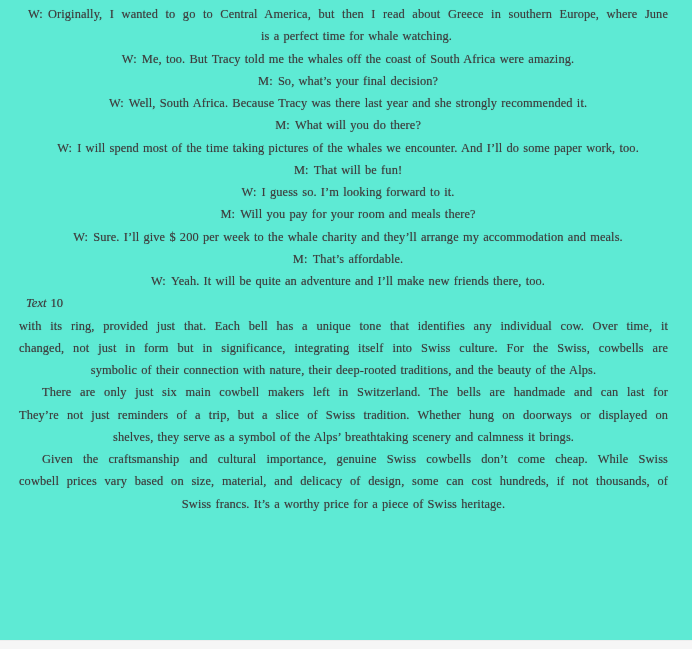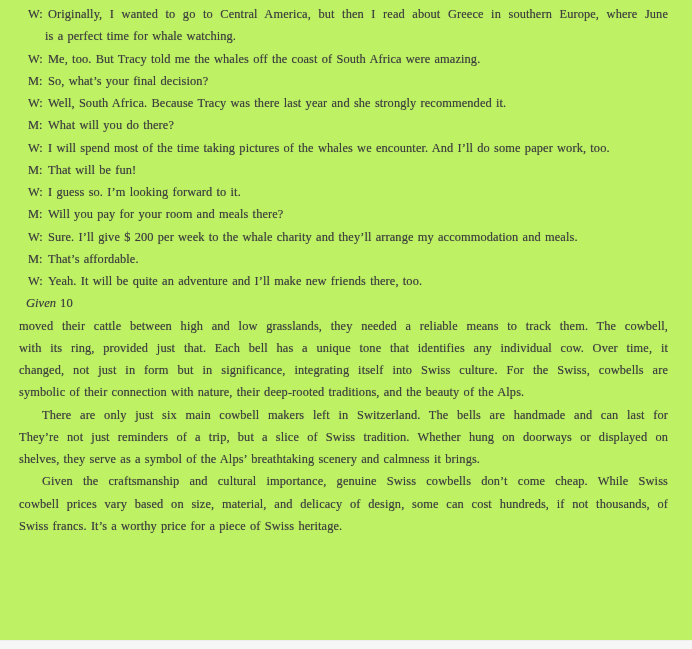--- a/index.html
+++ b/index.html
@@ -6,32 +6,32 @@
     margin: 0;
     padding: 0;
     background: #fcfcfc;
   }
   .page {
     position: relative;
     width: 692px;
     height: 649px;
     box-sizing: border-box;
     padding: 3px 24px 0 19px;
-    background: #bef264;
+    background: #5eead4;
     font-family: "Liberation Serif", "DejaVu Serif", serif;
     color: #3e3e3e;
     overflow: hidden;
   }
   .line {
     font-size: 12.4px;
     line-height: 22.25px;
     word-spacing: 1px;
     letter-spacing: 0.1px;
     text-shadow: 0 0 0.7px rgba(62, 62, 62, 0.55);
-    text-align: left;
+    text-align: center;
   }
   .line.fill {
     text-align: justify;
     text-align-last: justify;
     text-justify: inter-word;
   }
   
   .dlg { margin-left: 9px; }
   .dlg.cont { margin-left: 26px; }
   .speaker {
@@ -74,25 +74,24 @@
       <div class="line dlg"><span class="speaker">W:</span>I will spend most of the time taking pictures of the whales we encounter. And I’ll do some paper work, too.</div>
       <div class="line dlg"><span class="speaker">M:</span>That will be fun!</div>
       <div class="line dlg"><span class="speaker">W:</span>I guess so. I’m looking forward to it.</div>
       <div class="line dlg"><span class="speaker">M:</span>Will you pay for your room and meals there?</div>
       <div class="line dlg"><span class="speaker">W:</span>Sure. I’ll give $ 200 per week to the whale charity and they’ll arrange my accommodation and meals.</div>
       <div class="line dlg"><span class="speaker">M:</span>That’s affordable.</div>
       <div class="line dlg"><span class="speaker">W:</span>Yeah. It will be quite an adventure and I’ll make new friends there, too.</div>
     </section>
 
   <div class="text-label">
-    <span class="it">Given</span><span class="num">10</span>
+    <span class="it">Text</span><span class="num">10</span>
   </div>
 
   <section>
-      <div class="line para fill">moved their cattle between high and low grasslands, they needed a reliable means to track them. The cowbell,</div>
       <div class="line para fill">with its ring, provided just that. Each bell has a unique tone that identifies any individual cow. Over time, it</div>
       <div class="line para fill">changed, not just in form but in significance, integrating itself into Swiss culture. For the Swiss, cowbells are</div>
       <div class="line para">symbolic of their connection with nature, their deep-rooted traditions, and the beauty of the Alps.</div>
       <div class="line para first fill">There are only just six main cowbell makers left in Switzerland. The bells are handmade and can last for</div>
       <div class="line para fill">They’re not just reminders of a trip, but a slice of Swiss tradition. Whether hung on doorways or displayed on</div>
       <div class="line para">shelves, they serve as a symbol of the Alps’ breathtaking scenery and calmness it brings.</div>
       <div class="line para first fill">Given the craftsmanship and cultural importance, genuine Swiss cowbells don’t come cheap. While Swiss</div>
       <div class="line para fill">cowbell prices vary based on size, material, and delicacy of design, some can cost hundreds, if not thousands, of</div>
       <div class="line para">Swiss francs. It’s a worthy price for a piece of Swiss heritage.</div>
     </section>

